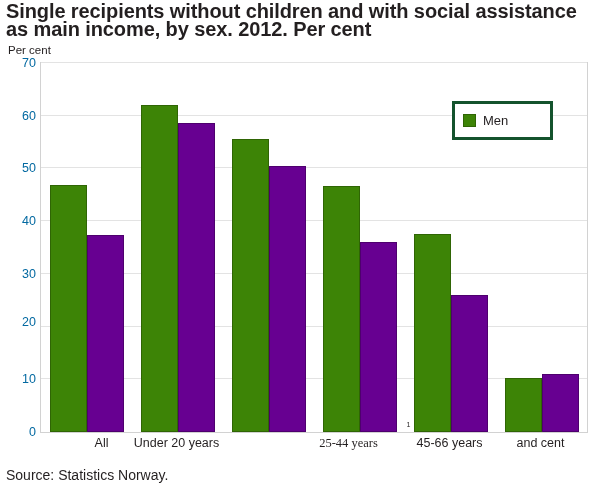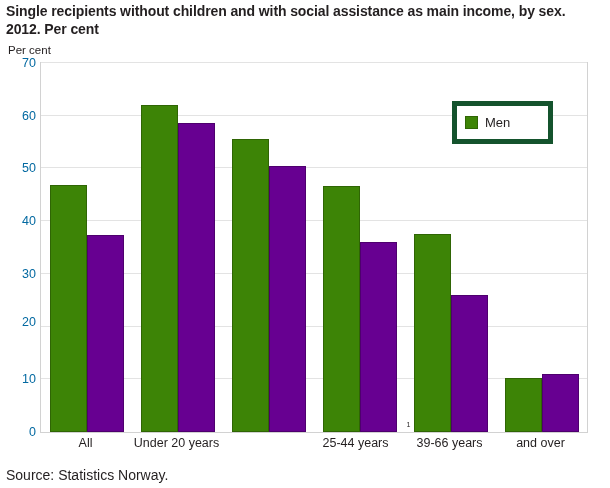--- a/index.html
+++ b/index.html
@@ -14,21 +14,21 @@
     color: #231f20;
     overflow: hidden;
     position: relative;
   }
 
   #chart-title {
     position: absolute;
     left: 6px;
     top: 2px;
     width: 596px;
-    font-size: 14px;
+    font-size: 20px;
     font-weight: bold;
     line-height: 18px;
     letter-spacing: -0.1px;
     color: #231f20;
   }
 
   #yaxis-unit {
     position: absolute;
     left: 8px;
     top: 44px;
@@ -109,21 +109,21 @@
 
   
   #legend {
     position: absolute;
     left: 452px;
     top: 101px;
     width: 101px;
     padding: 6px 8px 7px 8px;
     box-sizing: border-box;
     background: #ffffff;
-    border: 5px solid #14532d;
+    border: 3px solid #14532d;
   }
   .legend-row {
     display: flex;
     align-items: center;
     height: 20px;
   }
   .legend-swatch {
     width: 13px;
     height: 13px;
     box-sizing: border-box;
@@ -221,30 +221,30 @@
 </div>
 
 <div id="legend">
   <div class="legend-row">
     <span class="legend-swatch men"></span>
     <span class="legend-label">Men</span>
   </div>
 </div>
 
 <div id="xaxis-labels">
-    <div class="xtick-label" style="left: 0px; width: 91px;">
+    <div class="xtick-label" style="left: 16px; width: 91px;">
       <div>All</div>
     </div>
     <div class="xtick-label" style="left: 91px; width: 91px;">
       <div>Under 20 years</div>
     </div>
-    <div class="xtick-label" style="left: 270px; width: 91px;">
+    <div class="xtick-label" style="left: 263px; width: 91px; font-family: Liberation Serif, serif;">
       <div>25-44 years</div>
     </div>
     <div class="xtick-label" style="left: 364px; width: 91px;">
-      <div>39-66 years</div>
+      <div>45-66 years</div>
     </div>
     <div class="xtick-label" style="left: 455px; width: 91px;">
-      <div>and over</div>
+      <div>and cent</div>
     </div>
   </div>
 
 <div id="source-note">Source: Statistics Norway.</div>
 
 </body></html>

